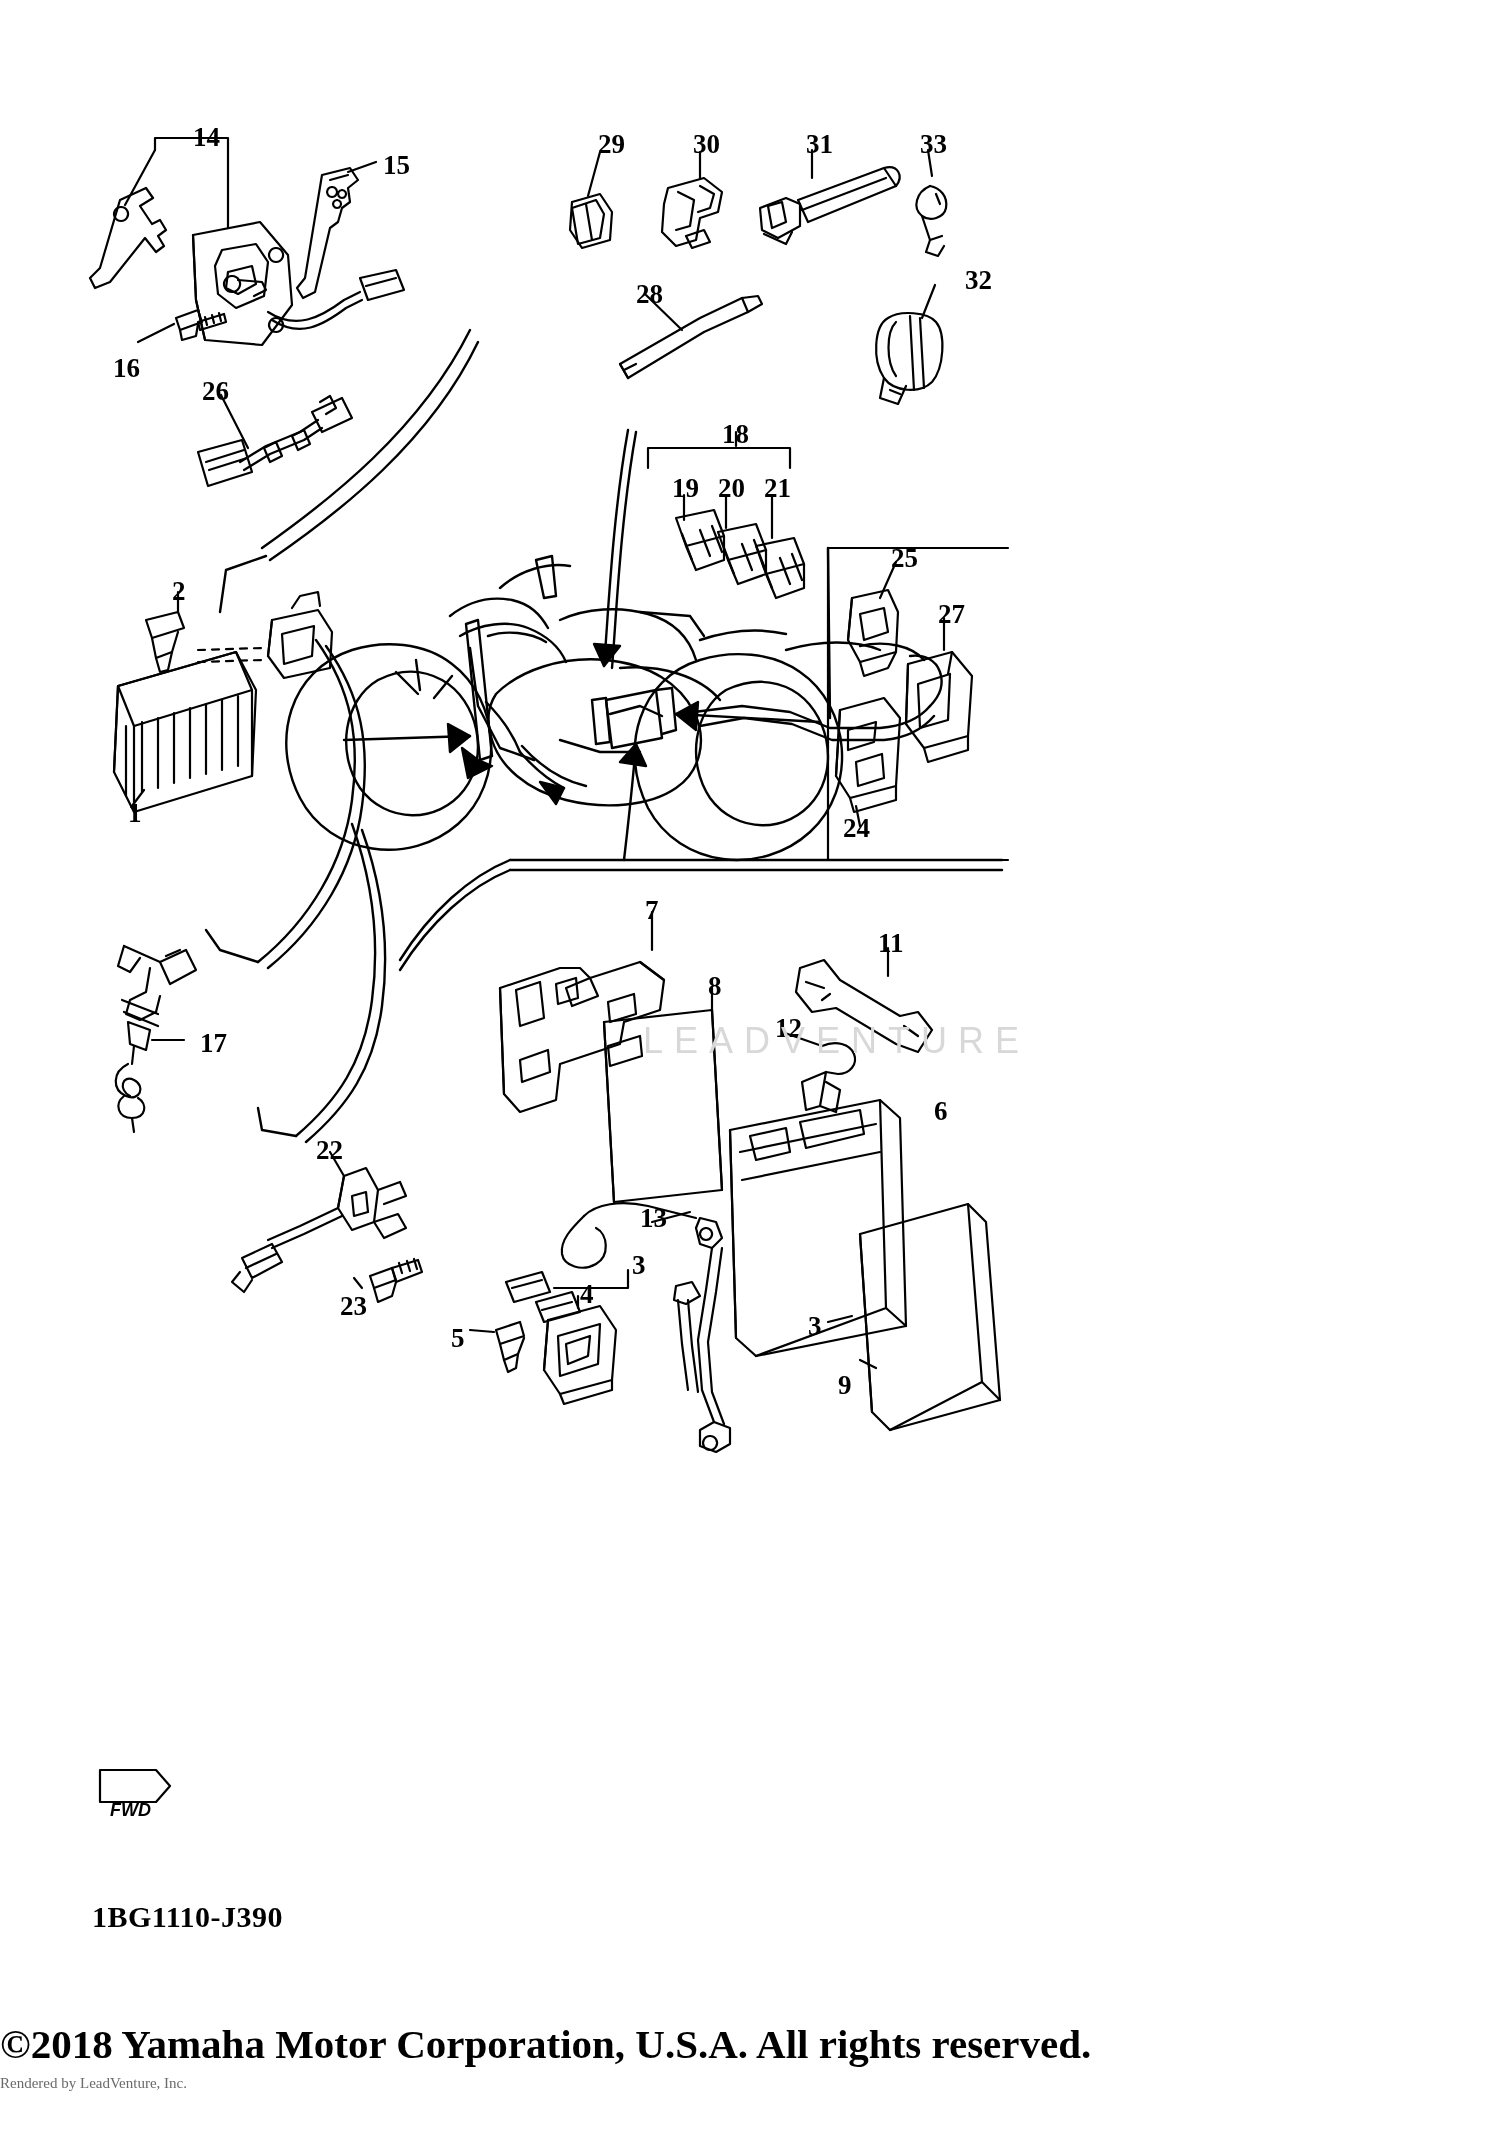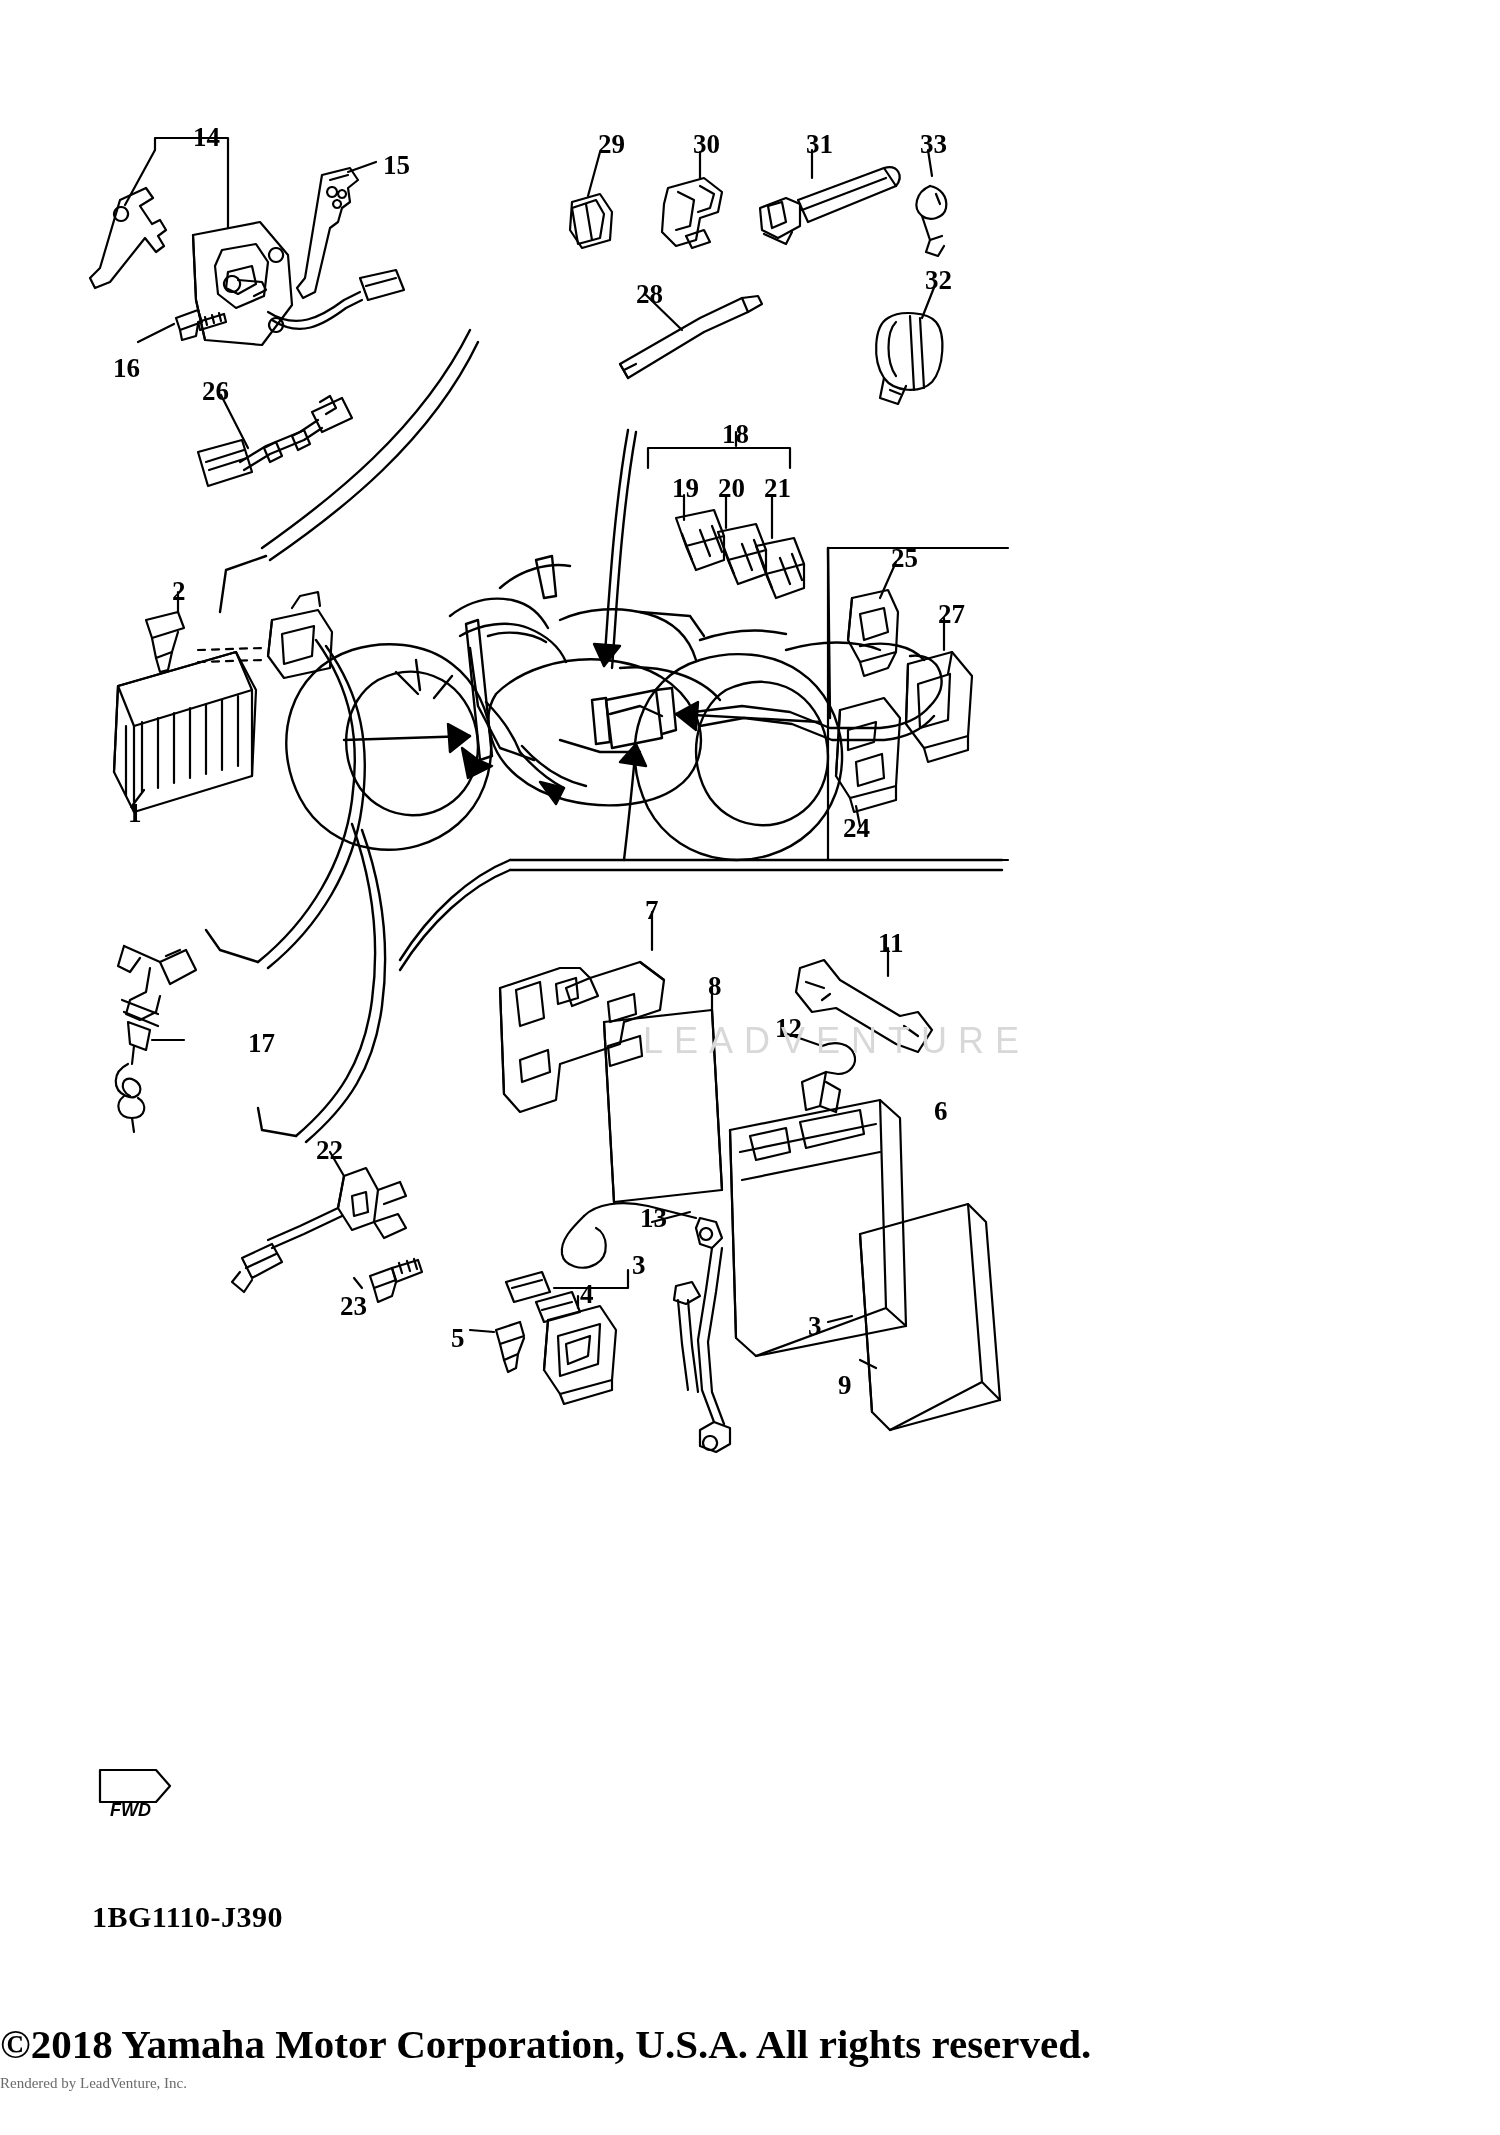--- a/index.html
+++ b/index.html
@@ -463,31 +463,31 @@
 
   <div class="callout" style="left:193px; top:124px;">14</div>
   <div class="callout" style="left:383px; top:152px;">15</div>
   <div class="callout" style="left:113px; top:355px;">16</div>
   <div class="callout" style="left:202px; top:378px;">26</div>
   <div class="callout" style="left:598px; top:131px;">29</div>
   <div class="callout" style="left:693px; top:131px;">30</div>
   <div class="callout" style="left:806px; top:131px;">31</div>
   <div class="callout" style="left:920px; top:131px;">33</div>
   <div class="callout" style="left:636px; top:281px;">28</div>
-  <div class="callout" style="left:925px; top:267px;">32</div>
+  <div class="callout" style="left:965px; top:267px;">32</div>
   <div class="callout" style="left:722px; top:421px;">18</div>
   <div class="callout" style="left:672px; top:475px;">19</div>
   <div class="callout" style="left:718px; top:475px;">20</div>
   <div class="callout" style="left:764px; top:475px;">21</div>
   <div class="callout" style="left:891px; top:545px;">25</div>
   <div class="callout" style="left:938px; top:601px;">27</div>
   <div class="callout" style="left:843px; top:815px;">24</div>
   <div class="callout" style="left:172px; top:578px;">2</div>
   <div class="callout" style="left:128px; top:800px;">1</div>
-  <div class="callout" style="left:200px; top:1030px;margin-left:48px;">17</div>
+  <div class="callout" style="left:200px; top:1030px;">17</div>
   <div class="callout" style="left:316px; top:1137px;">22</div>
   <div class="callout" style="left:340px; top:1293px;">23</div>
   <div class="callout" style="left:645px; top:897px;">7</div>
   <div class="callout" style="left:708px; top:973px;">8</div>
   <div class="callout" style="left:878px; top:930px;">11</div>
   <div class="callout" style="left:775px; top:1015px;">12</div>
   <div class="callout" style="left:934px; top:1098px;">6</div>
   <div class="callout" style="left:640px; top:1205px;">13</div>
   <div class="callout" style="left:808px; top:1313px;">3</div>
   <div class="callout" style="left:838px; top:1372px;">9</div>

